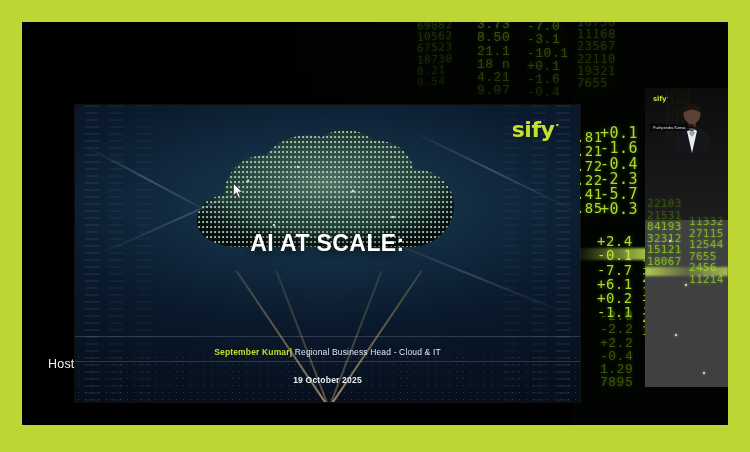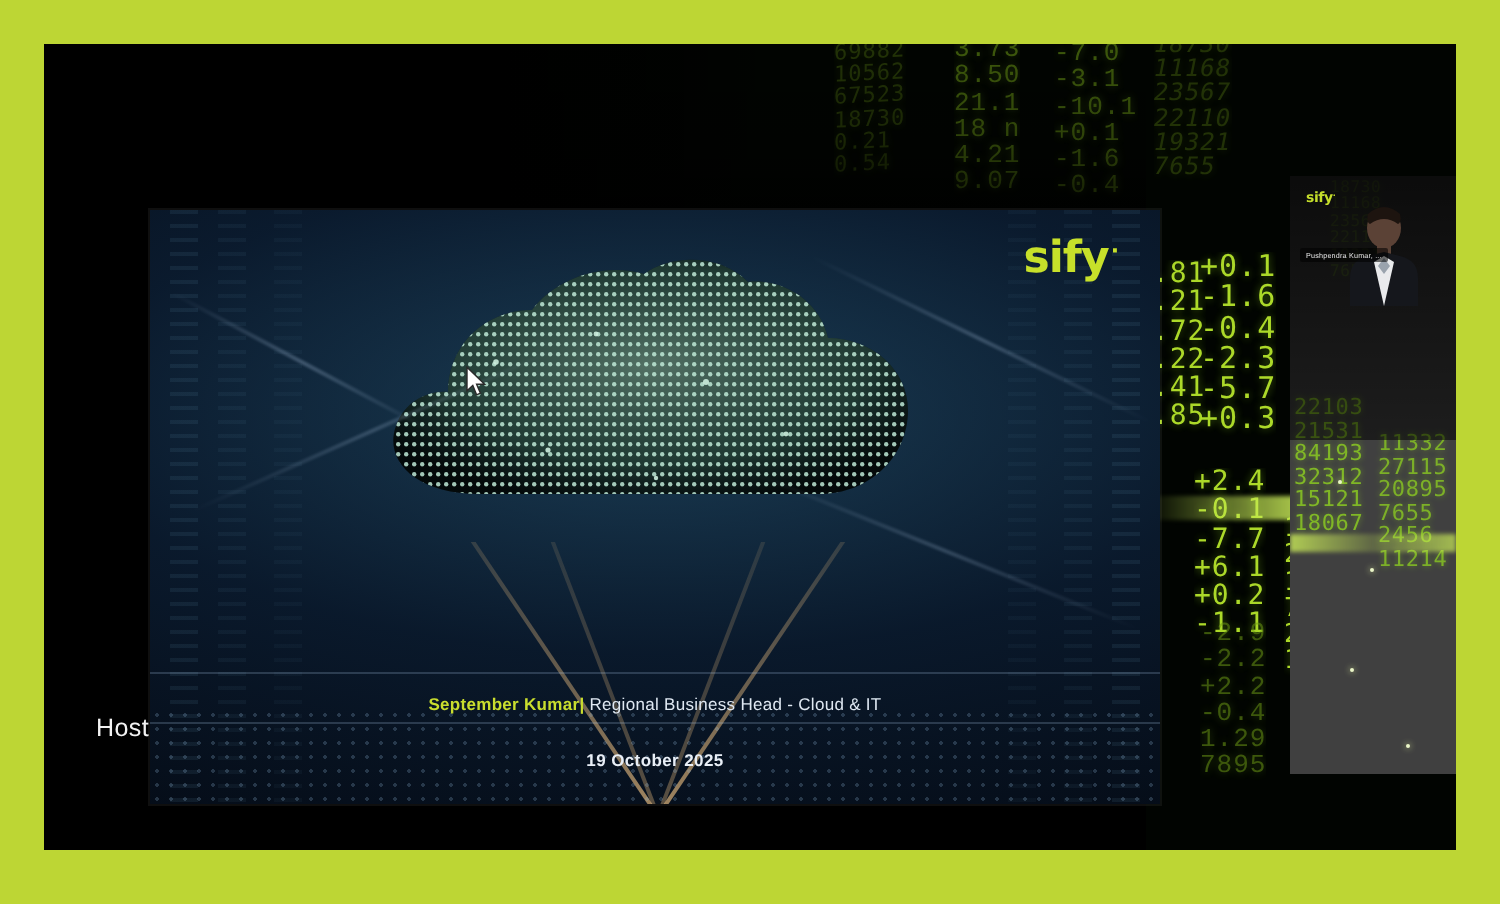--- a/index.html
+++ b/index.html
@@ -151,21 +151,21 @@
 21.1
 18 n
 4.21
 9.07</div>
       <div class="col mid" style="left:505px;top:-2px;font-size:13px;">-7.0
 -3.1
 -10.1
 +0.1
 -1.6
 -0.4</div>
-      <div class="col dim" style="left:555px;top:-6px;font-size:12px;font-style:italic;">18730
+      <div class="col dim" style="left:555px;top:-6px;font-size:12px;">18730
 11168
 23567
 22110
 19321
 7655</div>
       <div class="col hot" style="left:545px;top:108px;font-size:14px;">1.81
 1.21
 6.72
 3.22
 3.41
@@ -257,20 +257,21 @@
         <div class="ray" style="transform:rotate(-21deg);opacity:.55;"></div>
       </div>
 
       <div class="dotgrid"></div>
 
       <div class="slide-logo">
         <span>sify</span><span class="dot">·</span>
       </div>
 
       <div class="slide-title">
+        <div>AI AT SCALE:</div>
       </div>
 
       <div class="divider" style="top:231px;"></div>
       <div class="divider" style="top:256px;"></div>
 
       <div class="presenter">
         <span class="nm">September Kumar</span><span class="nm">|</span>
         <span class="role">Regional Business Head - Cloud &amp; IT</span>
       </div>
 
@@ -286,21 +287,21 @@
     <div id="webcam">
       <div class="cam-bg">
         <div class="col" style="left:2px;top:110px;font-size:11px;opacity:.85;">22103
 21531
 84193
 32312
 15121
 18067</div>
         <div class="col" style="left:44px;top:128px;font-size:11px;opacity:.8;">11332
 27115
-20895
+12544
 7655
 2456
 11214</div>
         <div class="col" style="left:20px;top:2px;font-size:8px;opacity:.35;">18730
 11168
 23567
 22110
 19321
 7655</div>
         <div class="cam-band"></div>

